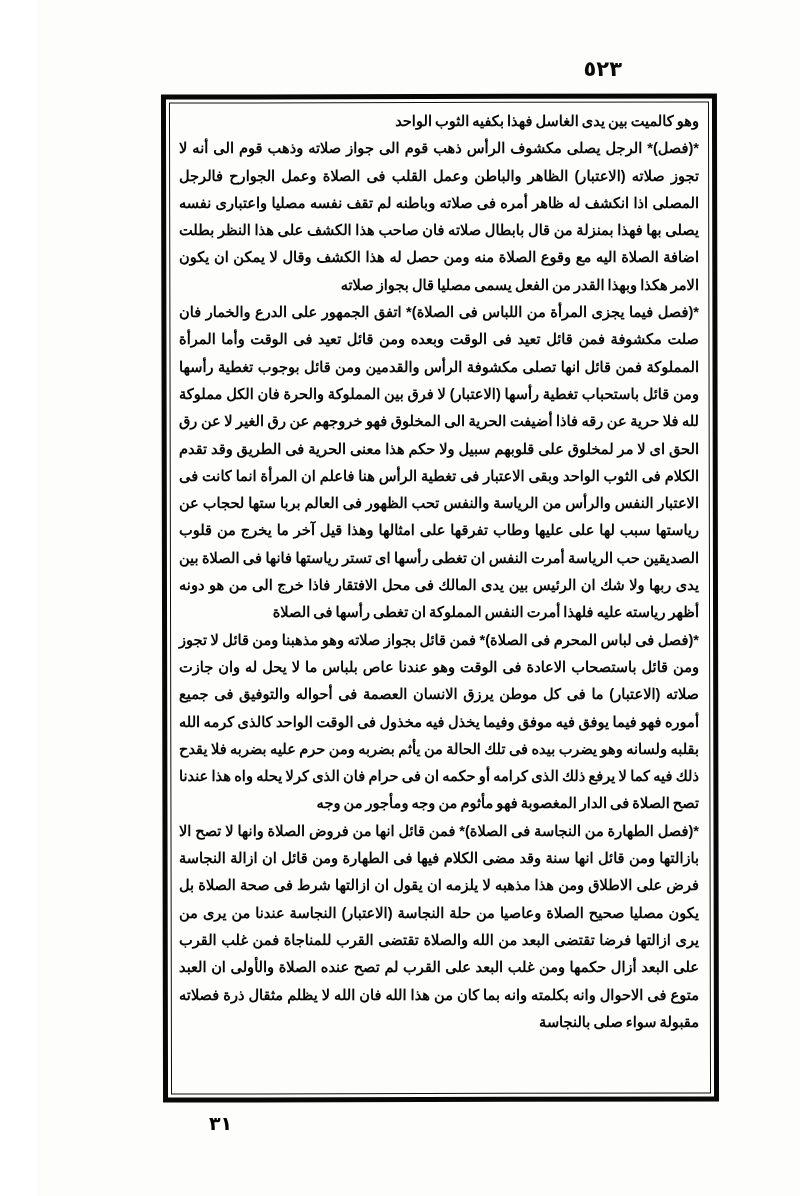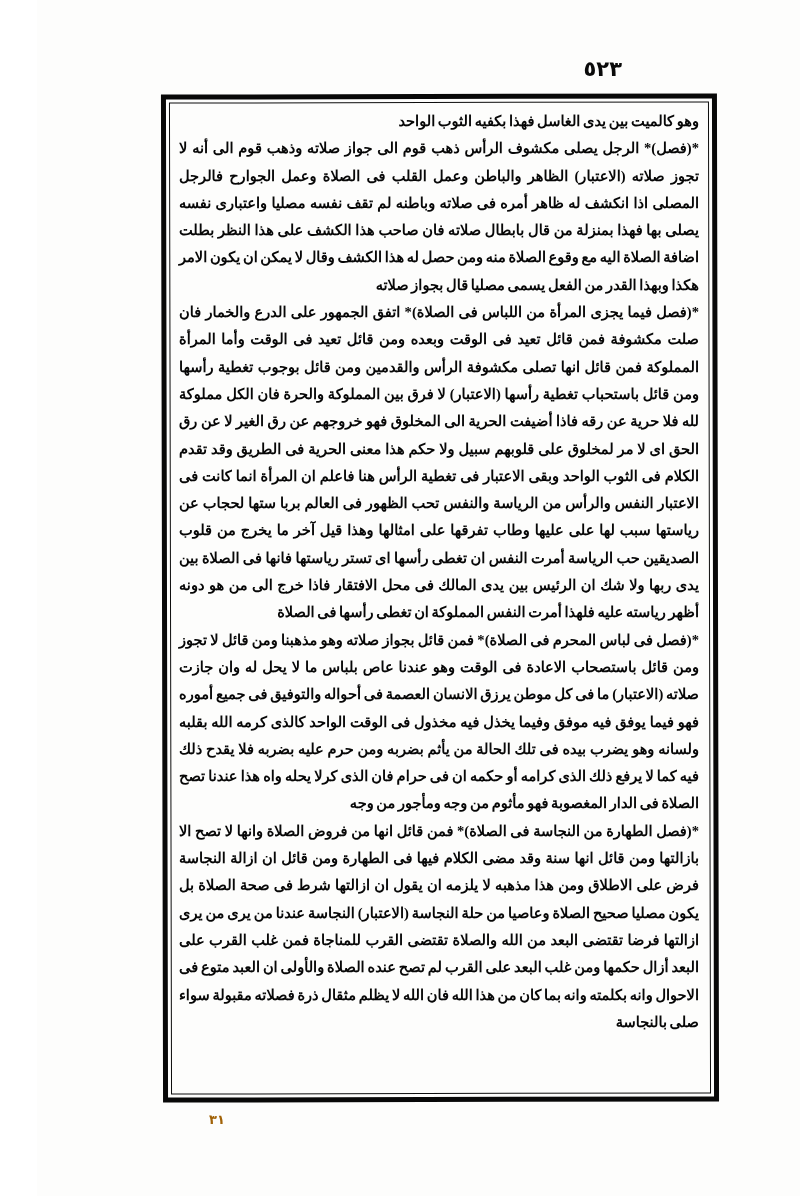--- a/index.html
+++ b/index.html
@@ -66,21 +66,21 @@
     position: absolute;
     left: 134px;
     top: 104px;
     width: 538px;
     height: 988px;
     box-sizing: border-box;
     padding: 4px 10px 4px 8px;
     direction: rtl;
     text-align: justify;
     text-align-last: right;
-    font-family: Liberation Serif, serif;
+    font-family: Liberation Sans, sans-serif;
     font-size: 14.6px;
     line-height: 27.3px;
     font-weight: 600;
     color: #070707;
     letter-spacing: -0.4px;
     word-spacing: -1px;
     text-rendering: optimizeLegibility;
   }
 
   .para {
@@ -93,23 +93,23 @@
   .para.right-last {
     text-align-last: right;
   }
 
   
   .signature {
     position: absolute;
     left: 172px;
     top: 1112px;
     font-family: "DejaVu Sans", sans-serif;
-    font-size: 13px;
+    font-size: 19px;
     font-weight: 700;
-    color: #a16207;
+    color: #000000;
     direction: rtl;
     unicode-bidi: isolate;
   }
 
   
   .textblock, .folio, .signature {
     -webkit-font-smoothing: none;
   }
 </style>
 </head>

